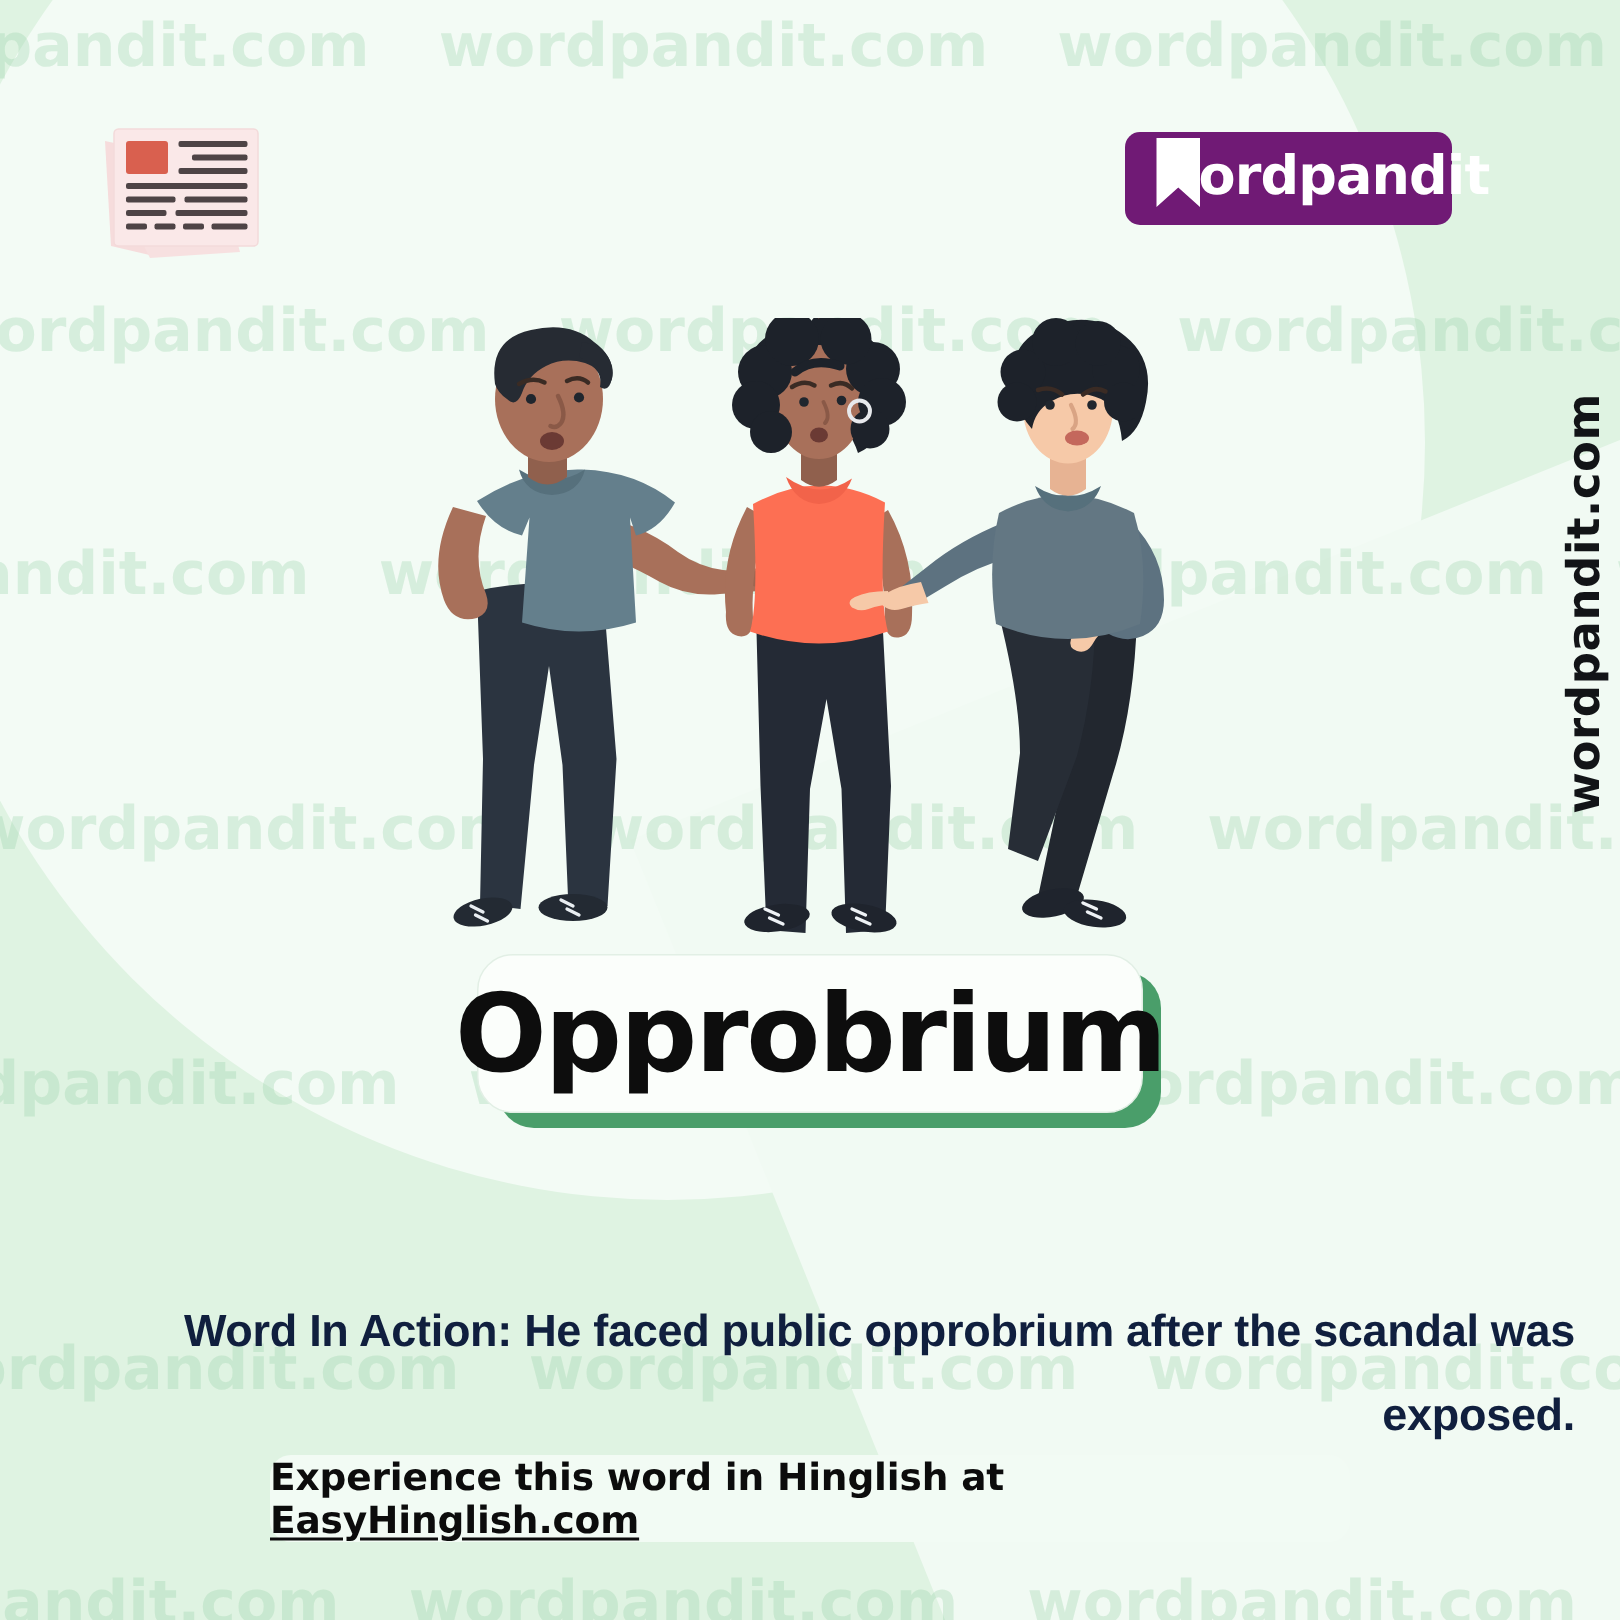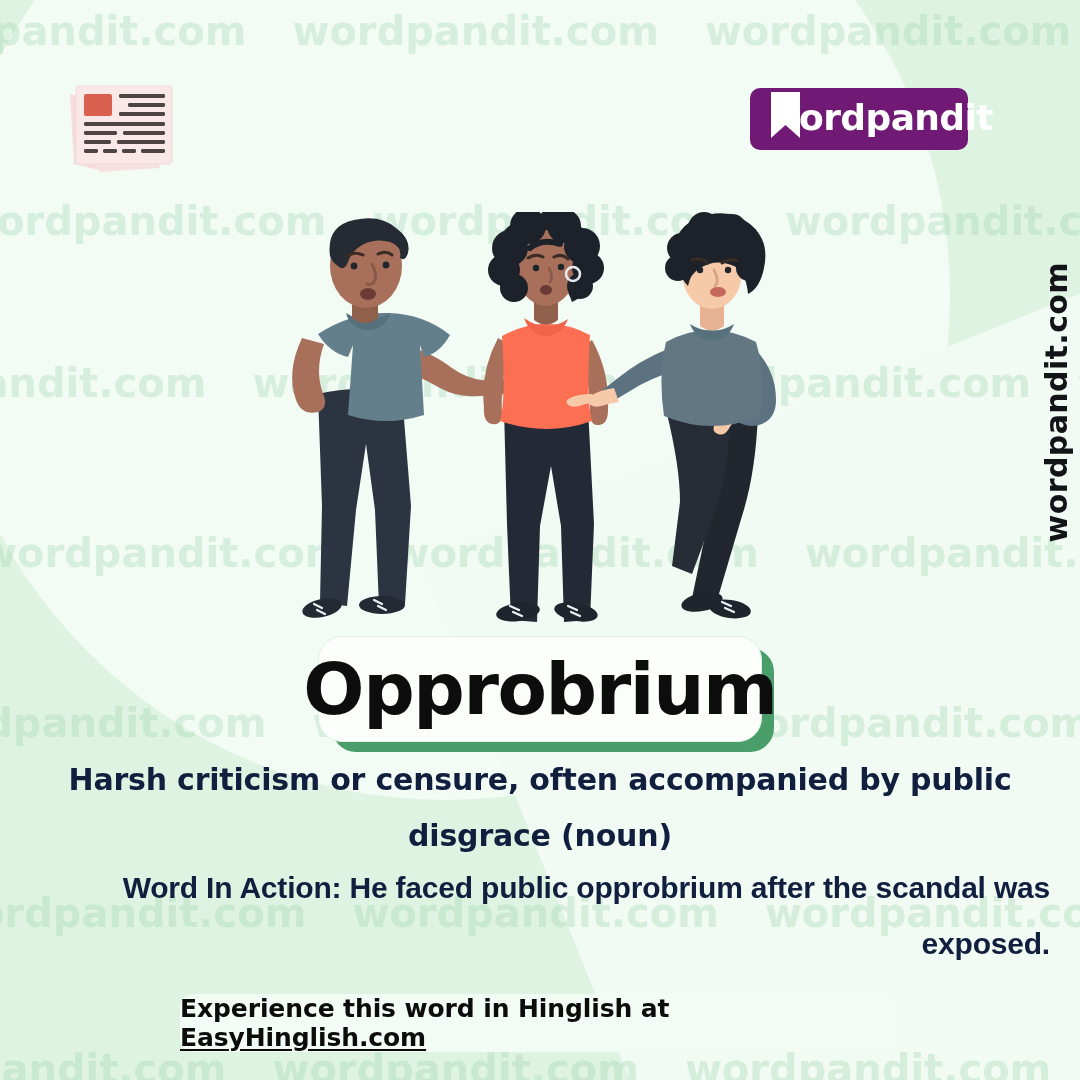--- a/index.html
+++ b/index.html
@@ -113,21 +113,21 @@
     font-size:30px;line-height:1.88;font-weight:800;
     color:#101f3e;letter-spacing:-.2px;
     font-family:Liberation Sans, sans-serif;
   }
 
   
   .footer-pill{
     position:absolute;left:180px;top:970px;
     width:720px;height:58px;
     background:#f2fbf4;border-radius:14px;
-    display:flex;align-items:center;justify-content:center;margin-top:24px;
+    display:flex;align-items:center;justify-content:center;
   }
   .footer-pill .ft{
     font-size:25px;font-weight:700;color:#0c0c0c;
     letter-spacing:-.1px;
     font-family:"DejaVu Sans", sans-serif;
   }
   .footer-pill .ft u{text-decoration:underline;text-underline-offset:3px;}
 </style>
 </head>
 <body>
@@ -328,21 +328,20 @@
         <ellipse cx="456" cy="80" rx="8" ry="5" fill="#c4685c"></ellipse>
       </g>
     </svg>
   </div>
 
   <div class="word-shadow"></div>
   <div class="word-box">
     <div class="w">Opprobrium</div>
   </div>
 
-  <div class="defn">Harsh criticism or censure, often accompanied by public disgrace (noun)</div>
 
   <div class="example">Word In Action: He faced public opprobrium after the scandal was exposed.</div>
 
   <div class="footer-pill">
     <div class="ft">
       <span>Experience this word in Hinglish at </span><u>EasyHinglish.com</u>
     </div>
   </div>
 
 </div>

